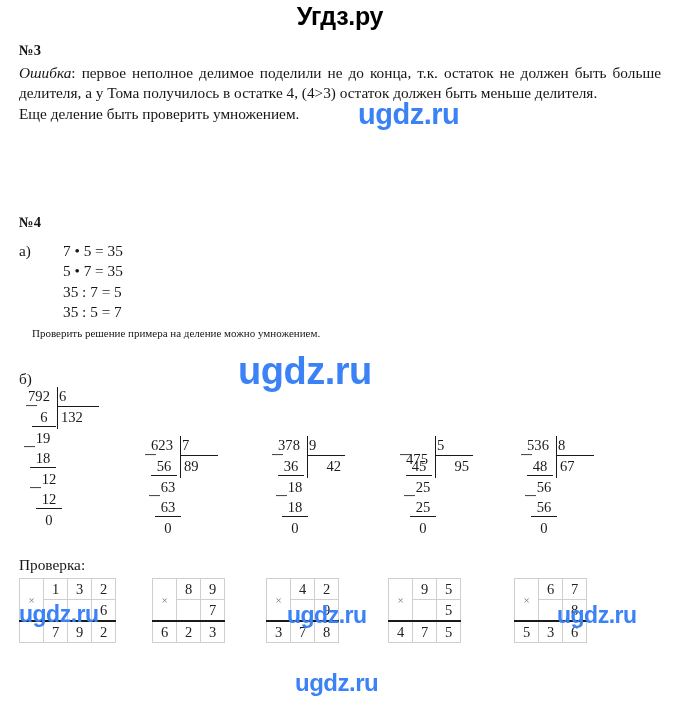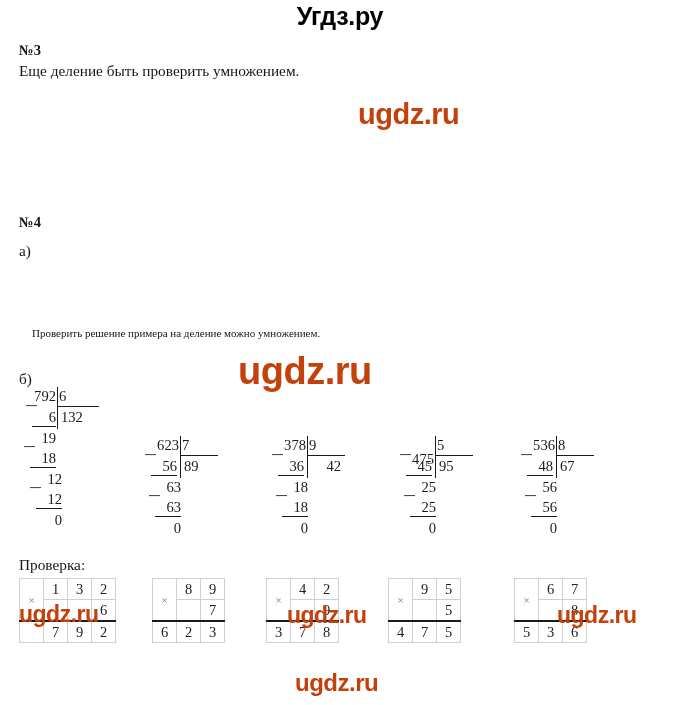--- a/index.html
+++ b/index.html
@@ -28,21 +28,21 @@
     font-size: 25px;
     letter-spacing: -0.3px;
     color: #000;
   }
 
   
   .wm {
     position: absolute;
     font-family: "Liberation Sans", "DejaVu Sans", sans-serif;
     font-weight: bold;
-    color: #c2410c;
+    color: #3b82f6;
     letter-spacing: -0.5px;
     pointer-events: none;
     white-space: nowrap;
   }
   .wm-1 { left: 358px; top: 98px; font-size: 29px; }
   .wm-2 { left: 238px; top: 350px; font-size: 38px; }
   .wm-3 { left: 19px;  top: 601px; font-size: 23px; }
   .wm-4 { left: 287px; top: 602px; font-size: 23px; }
   .wm-5 { left: 557px; top: 602px; font-size: 23px; }
   .wm-6 { left: 295px; top: 669px; font-size: 24px; }
@@ -105,21 +105,21 @@
   
   .division {
     position: absolute;
     font-size: 14.6px;
     line-height: 16px;
     color: #1a1a1a;
     white-space: nowrap;
   }
   .division .num {
     position: absolute;
-    text-align: right;
+    text-align: center;
     font-variant-numeric: tabular-nums;
   }
   .division .minus {
     position: absolute;
     font-size: 11px;
     line-height: 11px;
   }
   .division .ul { border-bottom: 1.2px solid #1a1a1a; padding-bottom: 1px; }
   .vbar {
     position: absolute;
@@ -163,29 +163,36 @@
     border-top: 2px solid #1a1a1a;
   }
 </style>
 </head>
 <body>
 
 <div class="site-logo">Угдз.ру</div>
 
 <div class="txt-block" id="block-n3">
   <div class="task-no">№3</div>
+  <div id="n3-body" class="para-just"><span class="it">Ошибка</span><span>: первое неполное делимое поделили не до конца, т.к. остаток не должен быть больше делителя, а у Тома получилось в остатке 4, (4&gt;3) остаток должен быть меньше делителя.</span></div>
   <div>Еще деление быть проверить умножением.</div>
 </div>
 
 <div class="txt-block" id="block-n4">
   <div class="task-no">№4</div>
 </div>
 
 <div class="part-a">
   <span class="lbl">а)</span>
+  <div class="eqs">
+    <div>7 • 5 = 35</div>
+    <div>5 • 7 = 35</div>
+    <div>35 : 7 = 5</div>
+    <div>35 : 5 = 7</div>
+  </div>
 </div>
 
 <div class="line-mult">Проверить решение примера на деление можно умножением.</div>
 
 <div class="part-b-lbl">б)</div>
 
 <div class="division" id="div-1" style="left:22px; top:388px; width:140px; height:160px;">
   <span class="num" style="left:0px; top:0px; width:34px;">792</span>
   <span class="num" style="left:37px; top:0px; width:12px; text-align:left;">6</span>
   <span class="vbar" style="left:35px; top:-1px; height:42px;"></span>
@@ -230,21 +237,21 @@
   <span class="num" style="left:10px; top:83px; width:26px;">0</span>
 </div>
 
 <div class="division" id="div-4" style="left:400px; top:437px; width:120px; height:110px;">
   <span class="num" style="left:0px; top:14px; width:34px;">475</span>
   <span class="num" style="left:37px; top:0px; width:12px; text-align:left;">5</span>
   <span class="vbar" style="left:35px; top:-1px; height:42px;"></span>
   <span class="hbar" style="left:35px; top:18px; width:38px;"></span>
   <span class="minus" style="left:0px; top:17px;">⎺</span>
   <span class="num ul" style="left:6px; top:21px; width:26px;">45</span>
-  <span class="num" style="left:39px; top:21px; width:30px; text-align:left;">95</span>
+  <span class="num" style="left:39px; top:21px; width:30px; text-align:right;">95</span>
   <span class="num" style="left:10px; top:42px; width:26px;">25</span>
   <span class="minus" style="left:4px; top:58px;">⎺</span>
   <span class="num ul" style="left:10px; top:62px; width:26px;">25</span>
   <span class="num" style="left:10px; top:83px; width:26px;">0</span>
 </div>
 
 <div class="division" id="div-5" style="left:521px; top:437px; width:120px; height:110px;">
   <span class="num" style="left:0px; top:0px; width:34px;">536</span>
   <span class="num" style="left:37px; top:0px; width:12px; text-align:left;">8</span>
   <span class="vbar" style="left:35px; top:-1px; height:42px;"></span>

